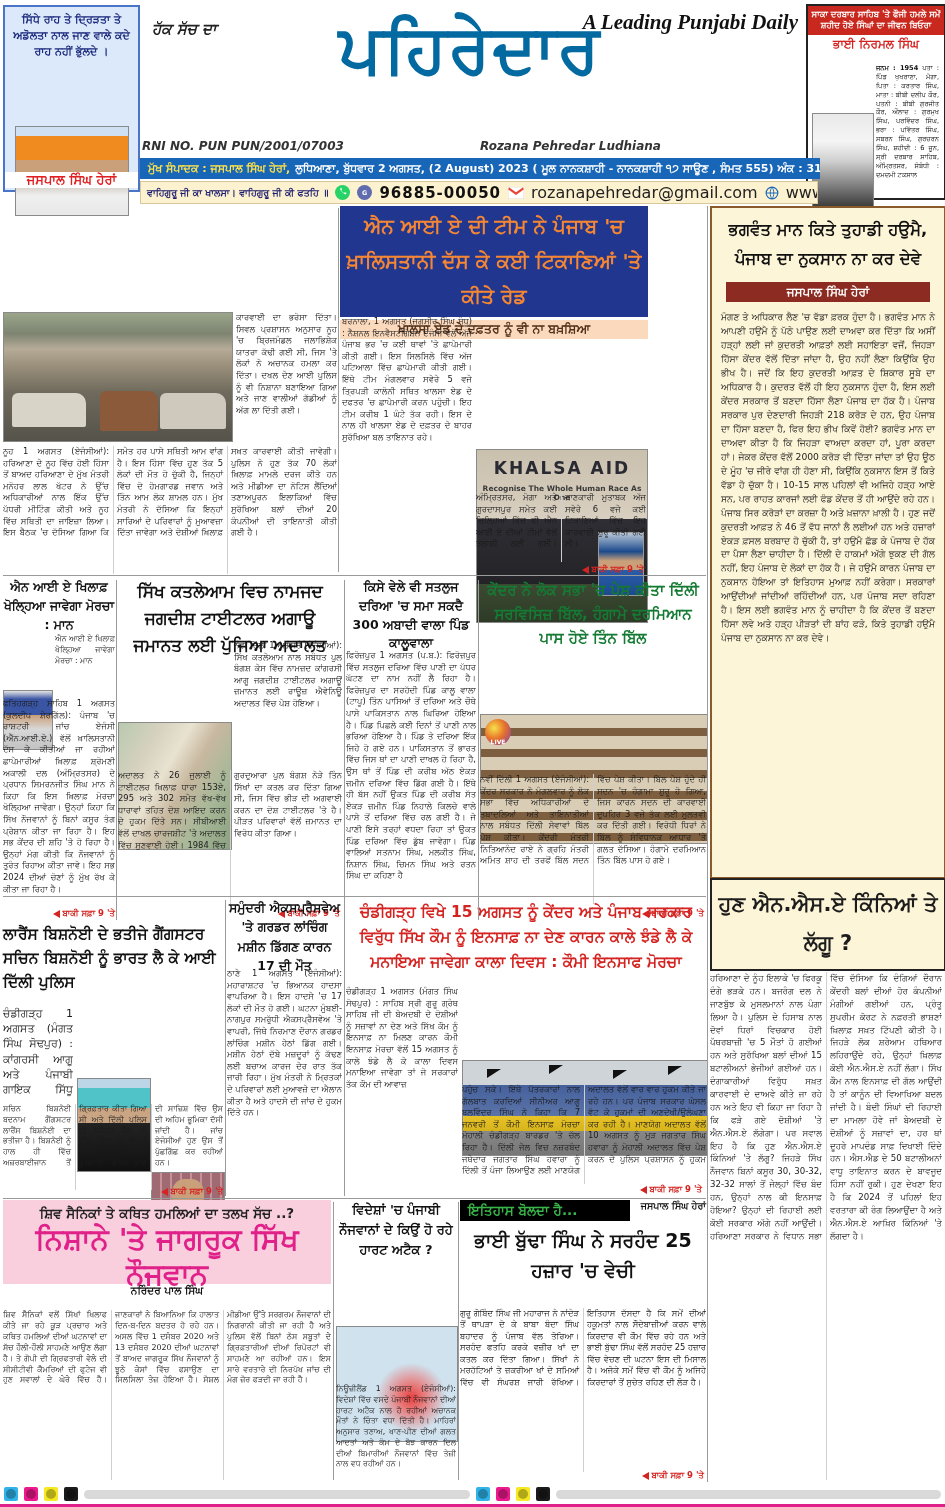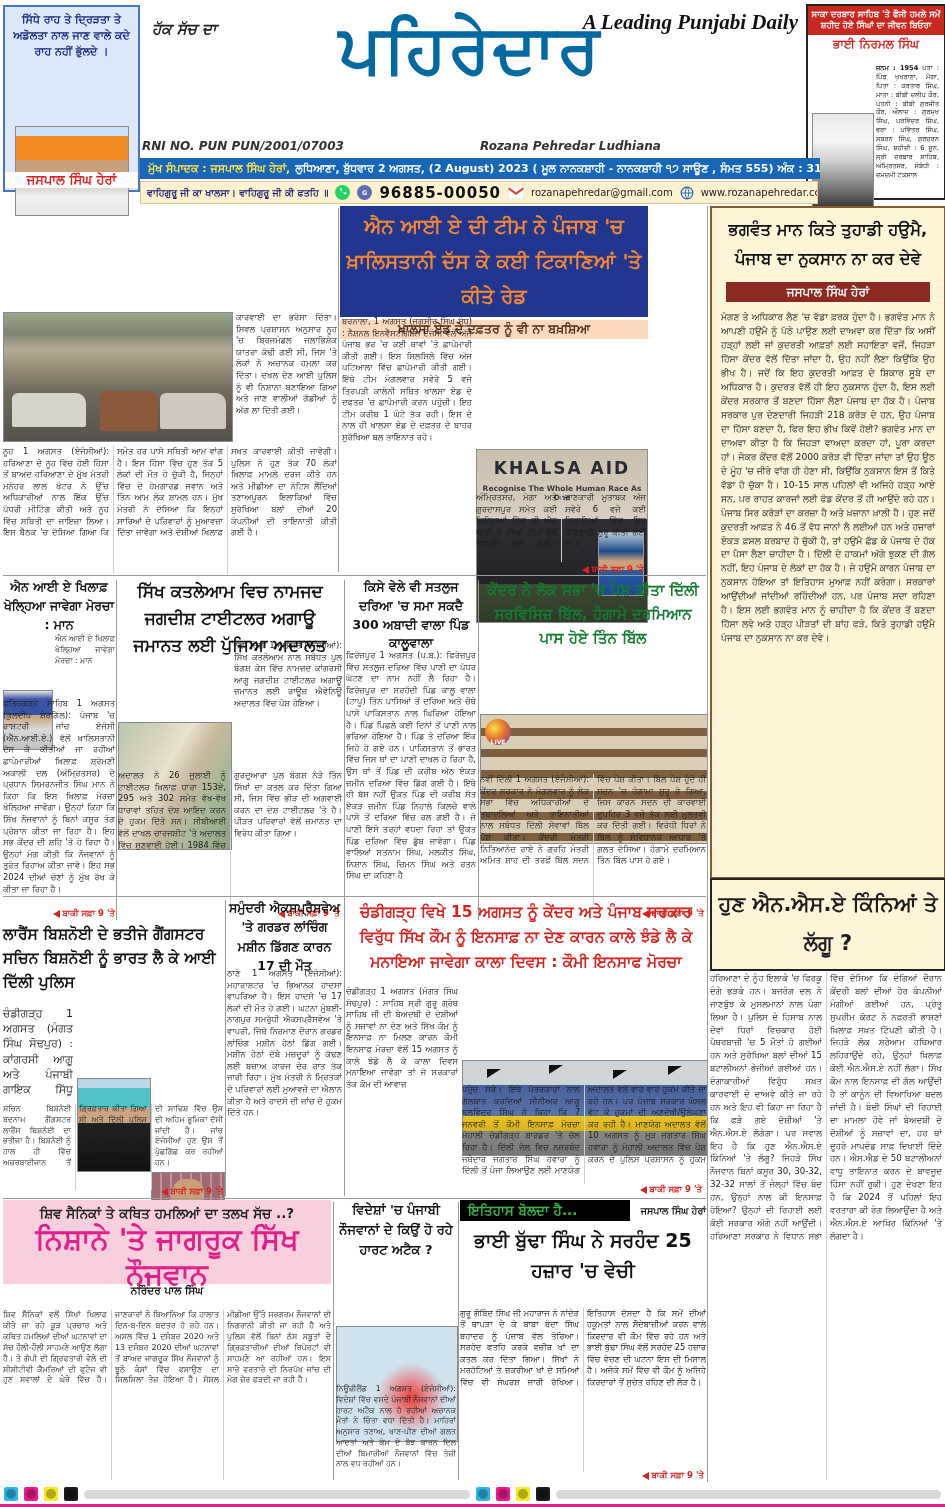--- a/index.html
+++ b/index.html
@@ -12,21 +12,21 @@
   .quote-caption{position:absolute;left:0;right:0;bottom:2px;text-align:center;color:#e02020;font-weight:bold;font-size:13px;background:#fff;}
   .masthead-title{font-weight:bold;text-align:center;line-height:1.0;letter-spacing:2px;}
   .masthead-kicker{font-size:15px;font-weight:bold;font-style:italic;color:#222;}
   .tagline{font-family:"Liberation Serif","DejaVu Serif",serif;font-style:italic;font-weight:bold;font-size:21px;color:#111;}
   .rni{font-size:12px;font-weight:bold;font-style:italic;color:#333;}
   .date-bar{background:#1766b8;color:#fff;font-size:11px;font-weight:bold;display:flex;align-items:center;padding:0 8px;white-space:nowrap;overflow:hidden;}
   .date-bar .editor{color:#ffe24a;margin-right:5px;}
   .contact-bar{background:#fdf2d0;border:1px solid #d8c79a;display:flex;align-items:center;gap:7px;padding:0 6px;overflow:hidden;}
   .slogan{font-size:9.5px;font-weight:bold;color:#1a1a6e;white-space:nowrap;}
   .phone{font-size:15px;font-weight:bold;color:#111;letter-spacing:1px;white-space:nowrap;}
-  .contact-sm{font-size:10px;color:#222;white-space:nowrap;}
+  .contact-sm{font-size:16px;color:#222;white-space:nowrap;}
   .martyr-box{border:2px solid #222;background:#fff;}
   .martyr-head{background:#c8281e;color:#fff;font-size:8.5px;font-weight:bold;text-align:center;line-height:1.35;padding:3px 2px;}
   .martyr-name{color:#d42421;font-weight:bold;font-size:12px;text-align:center;padding:2px 0;}
   .martyr-details{font-size:6.6px;line-height:1.35;text-align:justify;color:#111;}
   
   .hl{font-weight:bold;color:#111;}
   .body-text{font-size:8.4px;line-height:1.38;text-align:justify;color:#1c1c1c;overflow:hidden;}
   .cols2{column-count:2;column-gap:8px;column-rule:1px solid #cfcfcf;}
   .cols3{column-count:3;column-gap:8px;column-rule:1px solid #cfcfcf;}
   .photo{position:relative;border:1px solid #8a8a8a;overflow:hidden;}
@@ -242,21 +242,21 @@
     <div class="abs body-text cols3" style="left:0;top:110px;width:328px;height:170px;font-size:7.9px;">ਸ਼ਿਵ ਸੈਨਿਕਾਂ ਵਲੋਂ ਸਿੱਖਾਂ ਖਿਲਾਫ ਕੀਤੇ ਜਾ ਰਹੇ ਕੂੜ ਪ੍ਰਚਾਰ ਅਤੇ ਕਥਿਤ ਹਮਲਿਆਂ ਦੀਆਂ ਘਟਨਾਵਾਂ ਦਾ ਸੱਚ ਹੌਲੀ-ਹੌਲੀ ਸਾਹਮਣੇ ਆਉਣ ਲੱਗਾ ਹੈ। ਤੇ ਗੋਪੀ ਦੀ ਗ੍ਰਿਫਤਾਰੀ ਵੇਲੇ ਦੀ ਸੀਸੀਟੀਵੀ ਕੈਮਰਿਆਂ ਦੀ ਫੁਟੇਜ ਵੀ ਹੁਣ ਸਵਾਲਾਂ ਦੇ ਘੇਰੇ ਵਿੱਚ ਹੈ। ਜਾਣਕਾਰਾਂ ਨੇ ਬਿਆਨਿਆ ਕਿ ਹਾਲਾਤ ਦਿਨ-ਬ-ਦਿਨ ਬਦਤਰ ਹੋ ਰਹੇ ਹਨ। ਅਸਲ ਵਿੱਚ 1 ਦਸੰਬਰ 2020 ਅਤੇ 13 ਦਸੰਬਰ 2020 ਦੀਆਂ ਘਟਨਾਵਾਂ ਤੋਂ ਬਾਅਦ ਜਾਗਰੂਕ ਸਿੱਖ ਨੌਜਵਾਨਾਂ ਨੂੰ ਝੂਠੇ ਕੇਸਾਂ ਵਿੱਚ ਫਸਾਉਣ ਦਾ ਸਿਲਸਿਲਾ ਤੇਜ਼ ਹੋਇਆ ਹੈ। ਸੋਸ਼ਲ ਮੀਡੀਆ ਉੱਤੇ ਸਰਗਰਮ ਨੌਜਵਾਨਾਂ ਦੀ ਨਿਗਰਾਨੀ ਕੀਤੀ ਜਾ ਰਹੀ ਹੈ ਅਤੇ ਪੁਲਿਸ ਵੱਲੋਂ ਬਿਨਾਂ ਠੋਸ ਸਬੂਤਾਂ ਦੇ ਗ੍ਰਿਫ਼ਤਾਰੀਆਂ ਦੀਆਂ ਰਿਪੋਰਟਾਂ ਵੀ ਸਾਹਮਣੇ ਆ ਰਹੀਆਂ ਹਨ। ਇਸ ਸਾਰੇ ਵਰਤਾਰੇ ਦੀ ਨਿਰਪੱਖ ਜਾਂਚ ਦੀ ਮੰਗ ਜ਼ੋਰ ਫੜਦੀ ਜਾ ਰਹੀ ਹੈ।</div>
   </div>
 
   <div class="abs" style="left:336px;top:1200px;width:120px;height:282px;">
     <div class="hl" style="font-size:13px;text-align:center;line-height:1.55;">ਵਿਦੇਸ਼ਾਂ 'ਚ ਪੰਜਾਬੀ ਨੌਜਵਾਨਾਂ ਦੇ ਕਿਉਂ ਹੋ ਰਹੇ ਹਾਰਟ ਅਟੈਕ ?</div>
     <div class="abs photo ph-heart" style="left:0;top:66px;width:120px;height:114px;"></div>
     <div class="abs body-text" style="left:0;top:184px;width:120px;height:96px;font-size:7.8px;">ਨਿਊਜ਼ੀਲੈਂਡ 1 ਅਗਸਤ (ਏਜੰਸੀਆਂ): ਵਿਦੇਸ਼ਾਂ ਵਿੱਚ ਵਸਦੇ ਪੰਜਾਬੀ ਨੌਜਵਾਨਾਂ ਦੀਆਂ ਹਾਰਟ ਅਟੈਕ ਨਾਲ ਹੋ ਰਹੀਆਂ ਅਚਾਨਕ ਮੌਤਾਂ ਨੇ ਚਿੰਤਾ ਵਧਾ ਦਿੱਤੀ ਹੈ। ਮਾਹਿਰਾਂ ਅਨੁਸਾਰ ਤਣਾਅ, ਖਾਣ-ਪੀਣ ਦੀਆਂ ਗਲਤ ਆਦਤਾਂ ਅਤੇ ਕੰਮ ਦੇ ਬੋਝ ਕਾਰਨ ਦਿਲ ਦੀਆਂ ਬਿਮਾਰੀਆਂ ਨੌਜਵਾਨਾਂ ਵਿੱਚ ਤੇਜ਼ੀ ਨਾਲ ਵਧ ਰਹੀਆਂ ਹਨ।</div>
   </div>
 
   <div class="abs" style="left:460px;top:1200px;width:246px;height:282px;">
-    <div style="display:flex;align-items:center;gap:11px;">
+    <div style="display:flex;align-items:flex-start;gap:11px;">
       <div class="hist-bar" style="flex:1;">ਇਤਿਹਾਸ ਬੋਲਦਾ ਹੈ...</div>
       <div class="hist-by">ਜਸਪਾਲ ਸਿੰਘ ਹੇਰਾਂ</div>
     </div>
     <div class="hl" style="font-size:19px;text-align:center;line-height:1.6;margin-top:4px;">ਭਾਈ ਬੁੱਢਾ ਸਿੰਘ ਨੇ ਸਰਹੰਦ 25 ਹਜ਼ਾਰ 'ਚ ਵੇਚੀ</div>
     <div class="abs body-text cols2" style="left:0;top:108px;width:246px;height:164px;font-size:8.3px;">ਗੁਰੂ ਗੋਬਿੰਦ ਸਿੰਘ ਜੀ ਮਹਾਰਾਜ ਨੇ ਨਾਂਦੇੜ ਤੋਂ ਥਾਪੜਾ ਦੇ ਕੇ ਬਾਬਾ ਬੰਦਾ ਸਿੰਘ ਬਹਾਦਰ ਨੂੰ ਪੰਜਾਬ ਵੱਲ ਤੋਰਿਆ। ਸਰਹੰਦ ਫਤਹਿ ਕਰਕੇ ਵਜ਼ੀਰ ਖਾਂ ਦਾ ਕਤਲ ਕਰ ਦਿੱਤਾ ਗਿਆ। ਸਿੱਖਾਂ ਨੇ ਮਰਹੱਟਿਆਂ ਤੇ ਜ਼ਕਰੀਆ ਖਾਂ ਦੇ ਸਮਿਆਂ ਵਿੱਚ ਵੀ ਸੰਘਰਸ਼ ਜਾਰੀ ਰੱਖਿਆ। ਇਤਿਹਾਸ ਦੱਸਦਾ ਹੈ ਕਿ ਸਮੇਂ ਦੀਆਂ ਹਕੂਮਤਾਂ ਨਾਲ ਸੌਦੇਬਾਜ਼ੀਆਂ ਕਰਨ ਵਾਲੇ ਕਿਰਦਾਰ ਵੀ ਕੌਮ ਵਿੱਚ ਰਹੇ ਹਨ ਅਤੇ ਭਾਈ ਬੁੱਢਾ ਸਿੰਘ ਵੱਲੋਂ ਸਰਹੰਦ 25 ਹਜ਼ਾਰ ਵਿੱਚ ਵੇਚਣ ਦੀ ਘਟਨਾ ਇਸ ਦੀ ਮਿਸਾਲ ਹੈ। ਅਜੋਕੇ ਸਮੇਂ ਵਿੱਚ ਵੀ ਕੌਮ ਨੂੰ ਅਜਿਹੇ ਕਿਰਦਾਰਾਂ ਤੋਂ ਸੁਚੇਤ ਰਹਿਣ ਦੀ ਲੋੜ ਹੈ।</div>
     <div class="abs cont" style="right:2px;top:270px;"><span class="arr"></span><span>ਬਾਕੀ ਸਫ਼ਾ 9 'ਤੇ</span></div>
   </div>
 
   <div class="abs vline" style="left:338px;top:208px;height:364px;"></div>
   <div class="abs vline" style="left:707px;top:206px;height:1276px;"></div>

